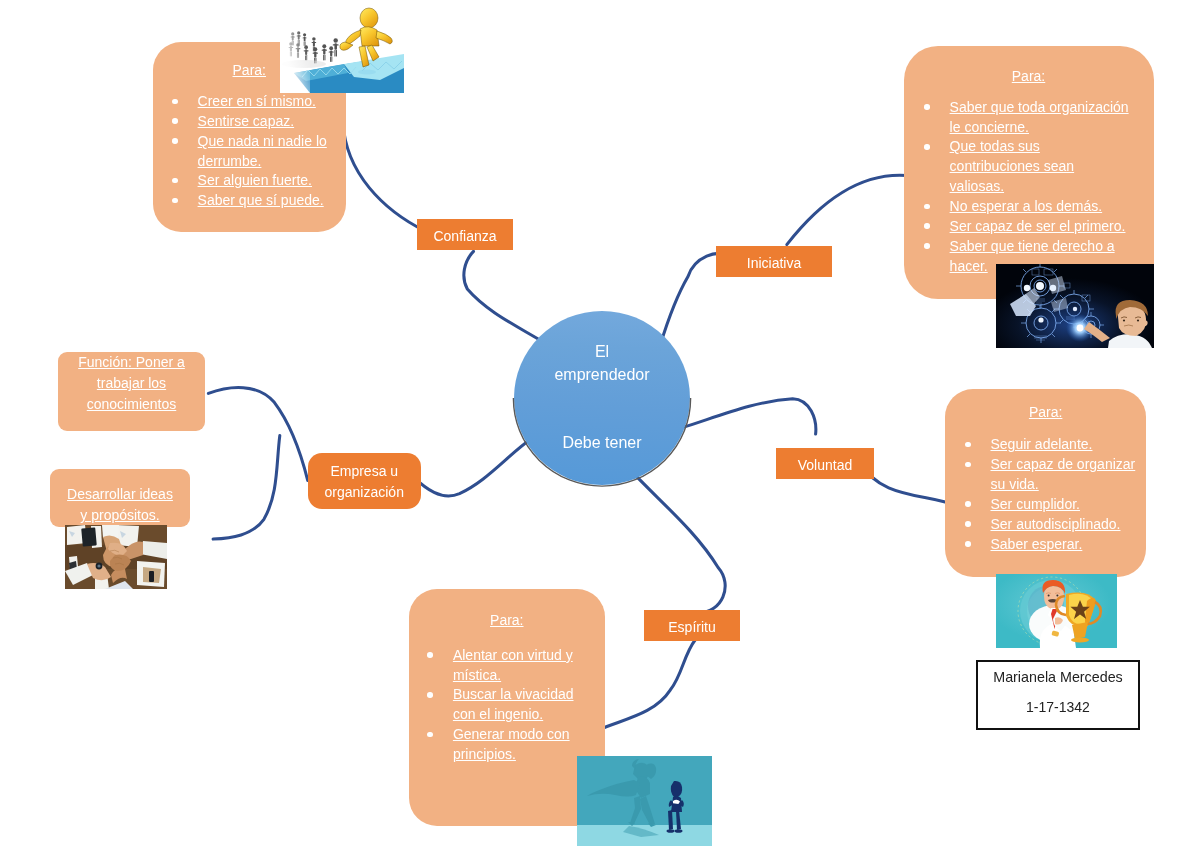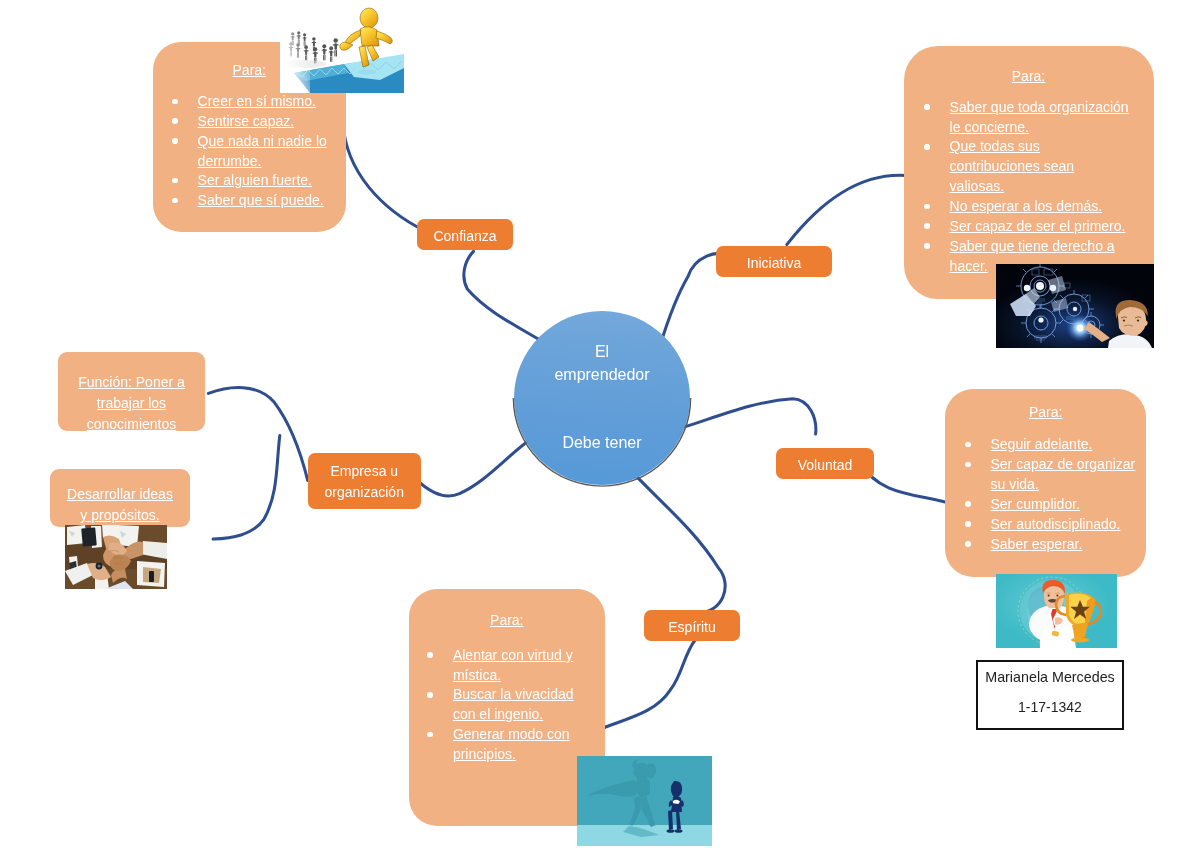--- a/index.html
+++ b/index.html
@@ -4,21 +4,21 @@
 <title>El emprendedor - mapa mental</title>
 <style>
   html,body{margin:0;padding:0;}
   body{width:1200px;height:848px;background:#fff;overflow:hidden;position:relative;
        font-family:"Liberation Sans",sans-serif;-webkit-font-smoothing:antialiased;}
   svg.links{position:absolute;left:0;top:0;width:1200px;height:848px;}
   .node{position:absolute;box-sizing:border-box;}
 
   .lightbox{background:#F2B183;border-radius:24px;color:#fff;text-decoration:underline;}
   .darkbox span{position:relative;top:1.7px;display:block;}
-  .darkbox{background:#ED7D31;border-radius:7px;color:#fff;display:flex;
+  .darkbox{background:#ED7D31;border-radius:0;color:#fff;display:flex;
            align-items:center;justify-content:center;text-align:center;
            font-size:14px;line-height:20px;}
 
   .para-head{text-align:center;font-size:14px;color:#fff;}
   ul.para-list{margin:0;padding:0;list-style:none;}
   ul.para-list li{position:relative;font-size:14px;line-height:19.85px;color:#fff;}
   ul.para-list li:before{content:"";position:absolute;width:5.6px;height:5.6px;
       background:#fff;border-radius:50%;left:-25.5px;top:6.5px;}
 
   .center-circle{position:absolute;border-radius:50%;
@@ -406,30 +406,30 @@
 </svg>
 <div class="center-circle" style="left:514px;top:311px;width:176px;height:174px;">
   <div style="padding-top:28.6px;font-size:16px;line-height:23.5px;">
     <div>El</div>
     <div>emprendedor</div>
   </div>
   <div style="margin-top:44.4px;font-size:16px;line-height:23.5px;">Debe tener</div>
 </div>
 
 <div class="node lightbox" style="left:58px;top:352px;width:147px;height:79px;border-radius:9px;text-align:center;
-            font-size:14px;line-height:21px;padding-top:20px;box-sizing:border-box;">
+            font-size:14px;line-height:21px;padding-top:0;box-sizing:border-box;">
   <span>Función: Poner a trabajar los conocimientos</span>
 </div>
 
 <div class="node lightbox" style="left:50px;top:469px;width:140px;height:58px;border-radius:9px;text-align:center;
             font-size:14px;line-height:21px;padding:15px 14px 0;box-sizing:border-box;">
   <span>Desarrollar ideas y propósitos.</span>
 </div>
 
-<div class="node darkbox" style="left:308px;top:452.8px;width:112.5px;height:56px;border-radius:7px;line-height:21px;">
+<div class="node darkbox" style="left:308px;top:452.8px;width:112.5px;height:56px;border-radius:14px;line-height:21px;">
     <span>Empresa u organización</span>
   </div>
 
 <div class="node lightbox" style="left:945.3px;top:389.1px;width:200.7px;height:187.5px;border-radius:28px;">
   <div class="para-head" style="padding-top:15px;">Para:</div>
   <ul class="para-list" style="margin-top:15.3px;margin-left:45.2px;width:145px;">
     <li>Seguir adelante.</li>
     <li>Ser capaz de organizar su vida.</li>
     <li>Ser cumplidor.</li>
     <li>Ser autodisciplinado.</li>
@@ -447,16 +447,16 @@
     <li>Alentar con virtud y mística.</li>
     <li>Buscar la vivacidad con el ingenio.</li>
     <li>Generar modo con principios.</li>
   </ul>
 </div>
 
 <div class="node darkbox" style="left:644px;top:610px;width:96px;height:31px;">
     <span>Espíritu</span>
   </div>
 
-<div class="sigbox" style="left:976px;top:660px;width:148px;height:70px;">
+<div class="sigbox" style="left:976px;top:660px;width:164px;height:70px;">
   <div style="margin-top:6.2px;font-size:14.3px;line-height:18px;">Marianela Mercedes</div>
   <div style="margin-top:11.5px;font-size:14px;line-height:18px;">1-17-1342</div>
 </div>
 
 </body></html>

